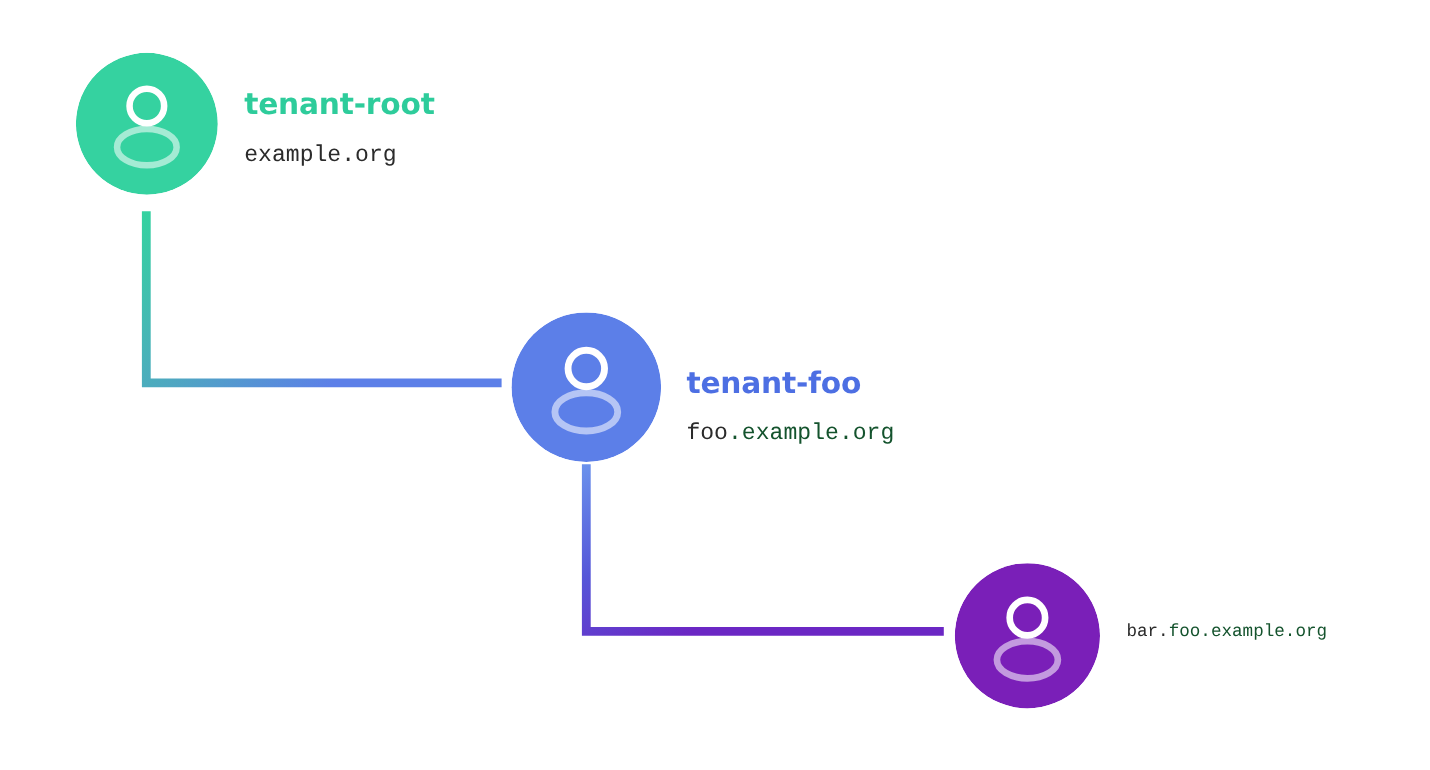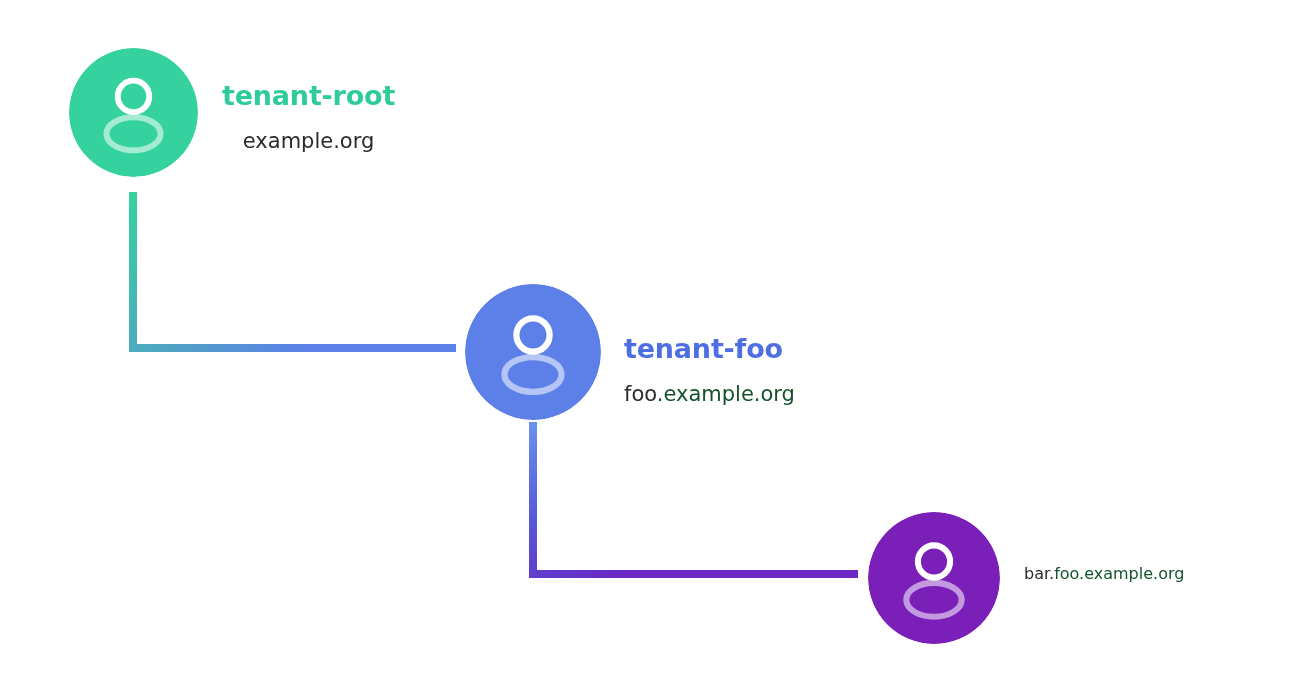--- a/index.html
+++ b/index.html
@@ -44,28 +44,29 @@
     font-weight: bold;
     letter-spacing: -0.2px;
     line-height: 1;
     margin: 0;
   }
   .node-domain {
     color: #2b2b2b;
     line-height: 1;
     margin: 0;
     font-weight: 400;
+    font-family: Liberation Mono, monospace;
   }
   .node-domain .dim {
     color: #14532d;
   }
   
   #node-root { left: 69px; top: 48px; }
   #node-root .node-avatar { width: 129px; height: 129px; }
-  #node-root .node-text { left: 153px; top: 34px; text-align: center; }
+  #node-root .node-text { left: 153px; top: 34px; }
   #node-root .node-title { font-size: 27px; }
   #node-root .node-domain { font-size: 21px; margin-top: 22px; }
   
   #node-foo { left: 465px; top: 284px; }
   #node-foo .node-avatar { width: 136px; height: 136px; }
   #node-foo .node-text { left: 159px; top: 34px; }
   #node-foo .node-title { font-size: 27px; margin-top: 17px; }
   #node-foo .node-domain { font-size: 21px; margin-top: 22px; }
   
   #node-bar { left: 868px; top: 512px; }

